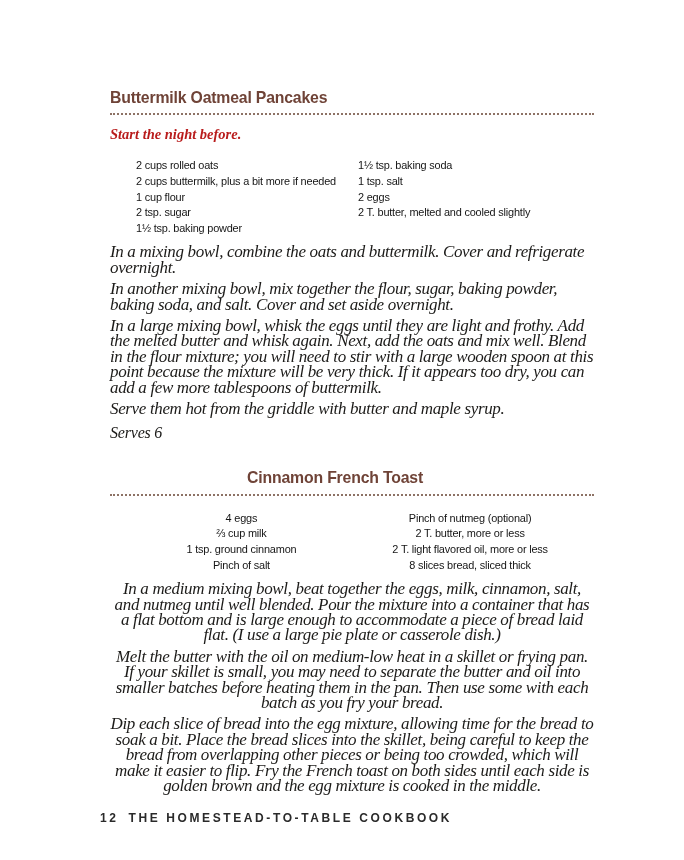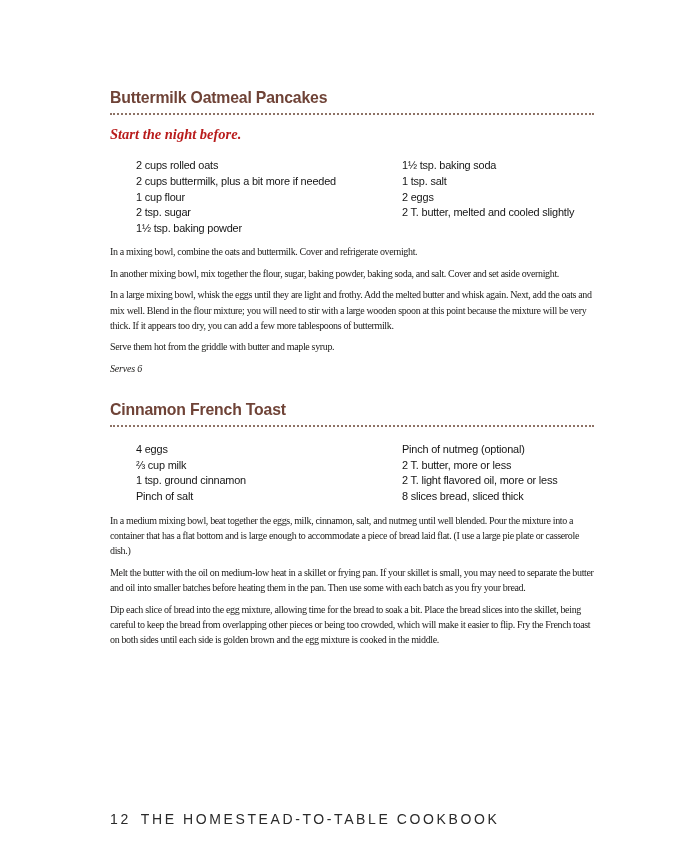--- a/index.html
+++ b/index.html
@@ -44,52 +44,52 @@
     color:#b91c1c;
   }
   .ingredients{
     display:flex;
     margin:15px 0 0 0;
     padding-left:26px;
     font-family:"Liberation Sans", sans-serif;
     font-size:11.5px;
     letter-spacing:-0.2px;
     color:var(--ink);
-    gap:44px;
   }
   .ing-col{
     list-style:none;
     margin:0;padding:0;
     line-height:15.6px;
     transform:scaleX(0.95);
     transform-origin:0 0;
   }
   .ing-col.left{flex:0 0 222px;}
   .ing-col.right{flex:1;}
   .body-par{
     margin:0 0 6px 0;
-    font-size:10px;
+    font-size:17px;
     letter-spacing:-0.35px;
     line-height:15.4px;
     color:var(--body);
+    font-style:italic;
   }
   .first-par{margin-top:8px;}
   .serves{
     margin:8px 0 0 0;
-    font-size:10px;
+    font-size:16px;
     font-style:italic;
     letter-spacing:-0.2px;
   }
-  .recipe.second{margin-top:26px;}
+  .recipe.second{margin-top:26px;text-align:center;}
   .page-footer{
     position:absolute;
-    left:82px;top:811px;
+    left:72px;top:811px;
     font-family:"Liberation Sans", sans-serif;
-    font-weight:normal;
-    font-size:14px;
+    font-weight:bold;
+    font-size:12px;
     letter-spacing:2.6px;
     color:#2a2a2a;
     white-space:nowrap;
   }
   .page-footer .page-number{margin-right:10px;}
 </style>
 </head>
 <body>
 
 <div class="page">

